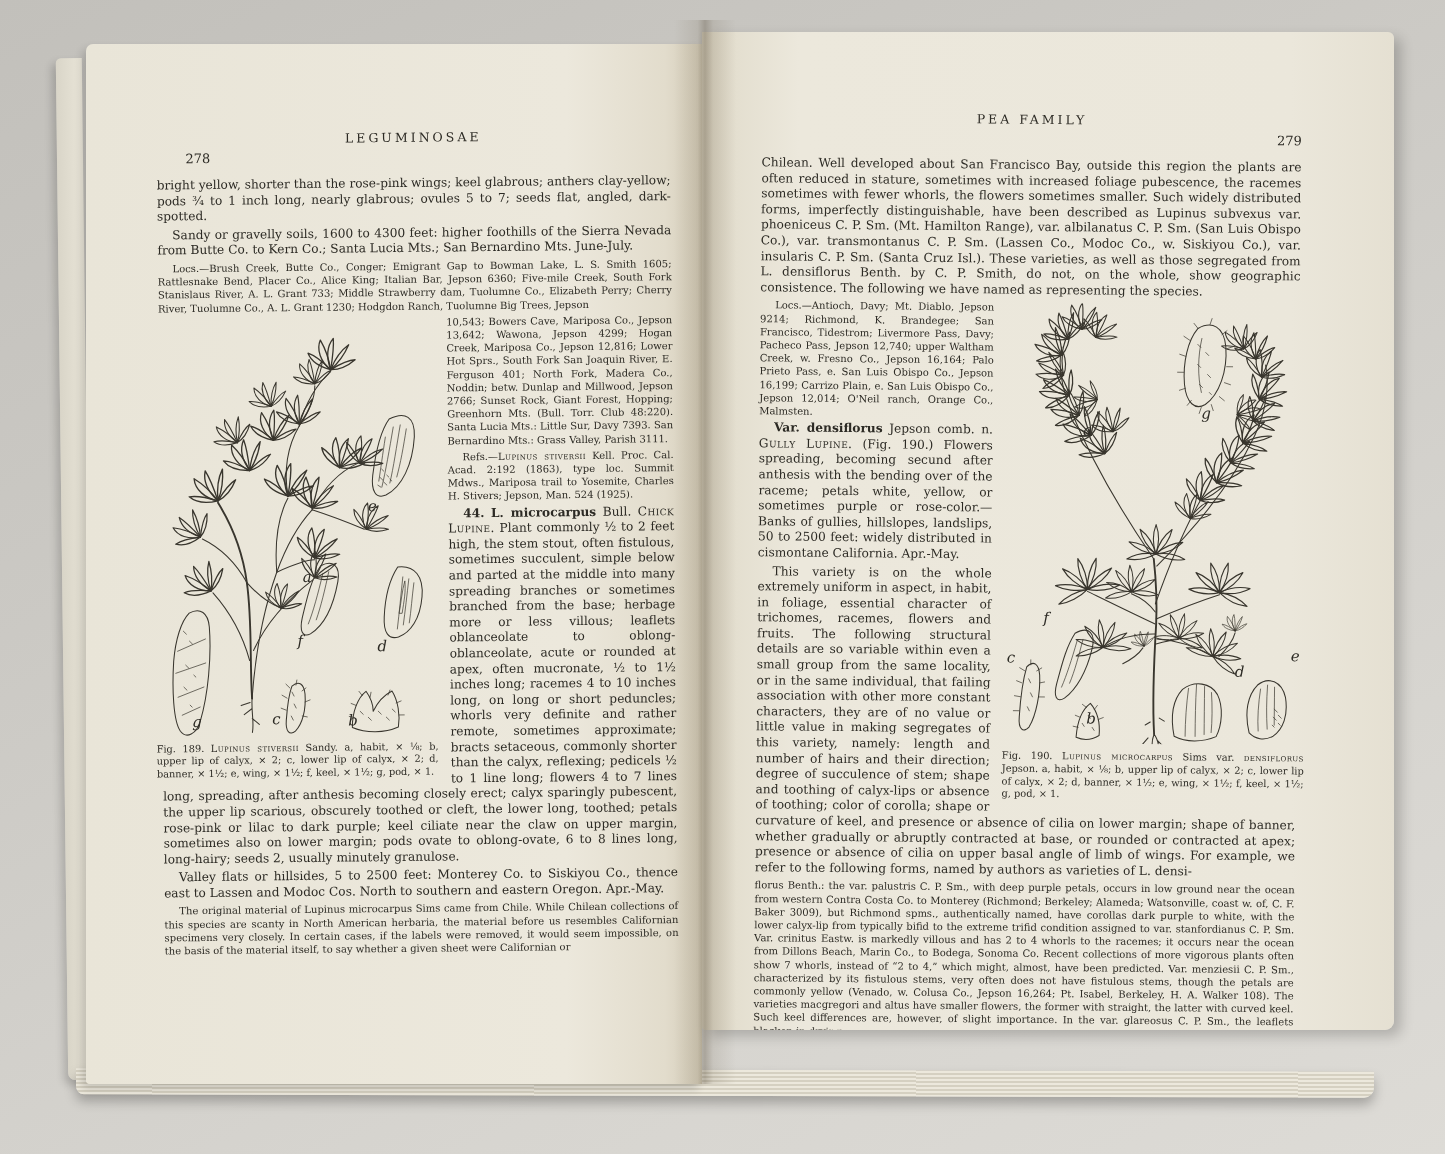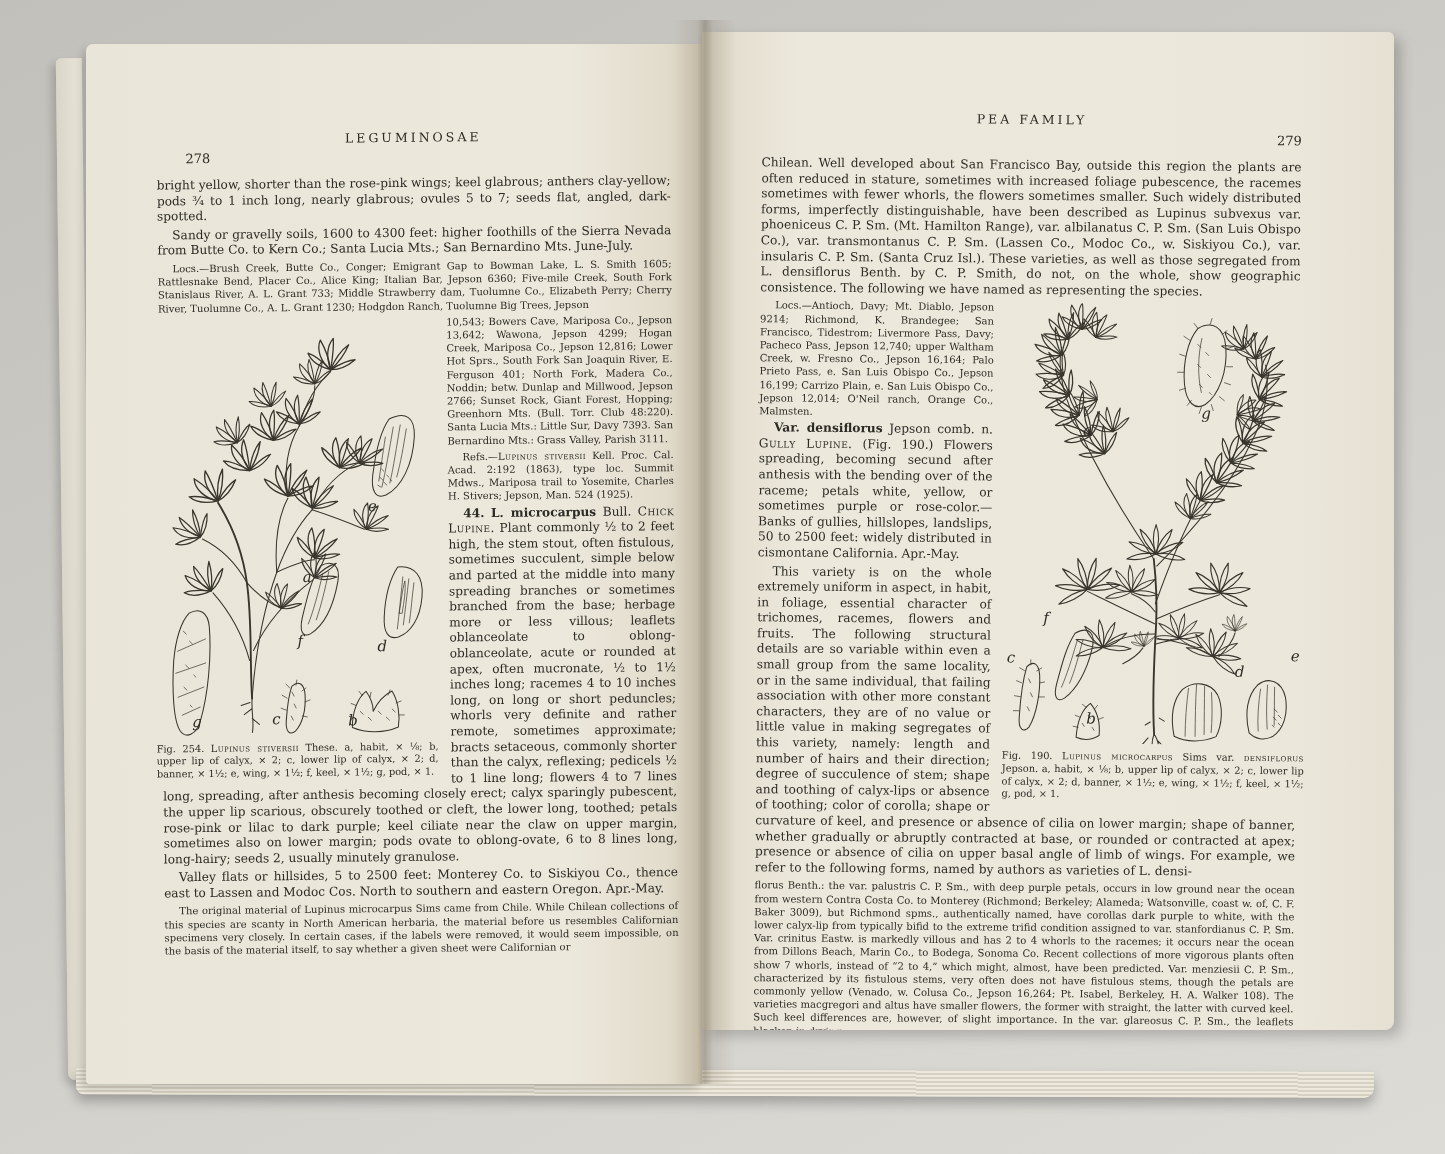--- a/index.html
+++ b/index.html
@@ -130,23 +130,23 @@
           <path class="ln hair" d="M206 376l-3 -4M200 386l-5 -2M198 398l-5 -1M214 378l1 -5M232 376l2 -5M240 384l5 -2M243 396l5 0M204 392l3 3M212 398l3 3M222 392l3 3M230 398l3 3M236 390l3 3"></path>
         </svg>
         <span class="fig-lab" style="left:148px;top:248px">a</span>
         <span class="fig-lab" style="left:192px;top:392px">b</span>
         <span class="fig-lab" style="left:116px;top:390px">c</span>
         <span class="fig-lab" style="left:222px;top:318px">d</span>
         <span class="fig-lab" style="left:214px;top:178px">e</span>
         <span class="fig-lab" style="left:142px;top:312px">f</span>
         <span class="fig-lab" style="left:36px;top:392px">g</span>
         <p class="cap">
-          <span>Fig. 254.</span>
+          <span>Fig. 189.</span>
           <span class="sc">Lupinus stiversii</span>
-          <span>These.</span>
+          <span>Sandy.</span>
           <span>a, habit, × ⅛; b, upper lip of calyx, × 2; c, lower lip of calyx, × 2; d, banner, × 1½; e, wing, × 1½; f, keel, × 1½; g, pod, × 1.</span>
         </p>
       </div>
 
       <p class="small">10,543; Bowers Cave, Mariposa Co., Jepson 13,642; Wawona, Jepson 4299; Hogan Creek, Mariposa Co., Jepson 12,816; Lower Hot Sprs., South Fork San Joaquin River, E. Ferguson 401; North Fork, Madera Co., Noddin; betw. Dunlap and Millwood, Jepson 2766; Sunset Rock, Giant Forest, Hopping; Greenhorn Mts. (Bull. Torr. Club 48:220). Santa Lucia Mts.: Little Sur, Davy 7393. San Bernardino Mts.: Grass Valley, Parish 3111.</p>
       <p class="small indent">
         <span>Refs.—</span><span class="sc">Lupinus stiversii</span>
         <span>Kell. Proc. Cal. Acad. 2:192 (1863), type loc. Summit Mdws., Mariposa trail to Yosemite, Charles H. Stivers; Jepson, Man. 524 (1925).</span>
       </p>
       <p class="main indent">

